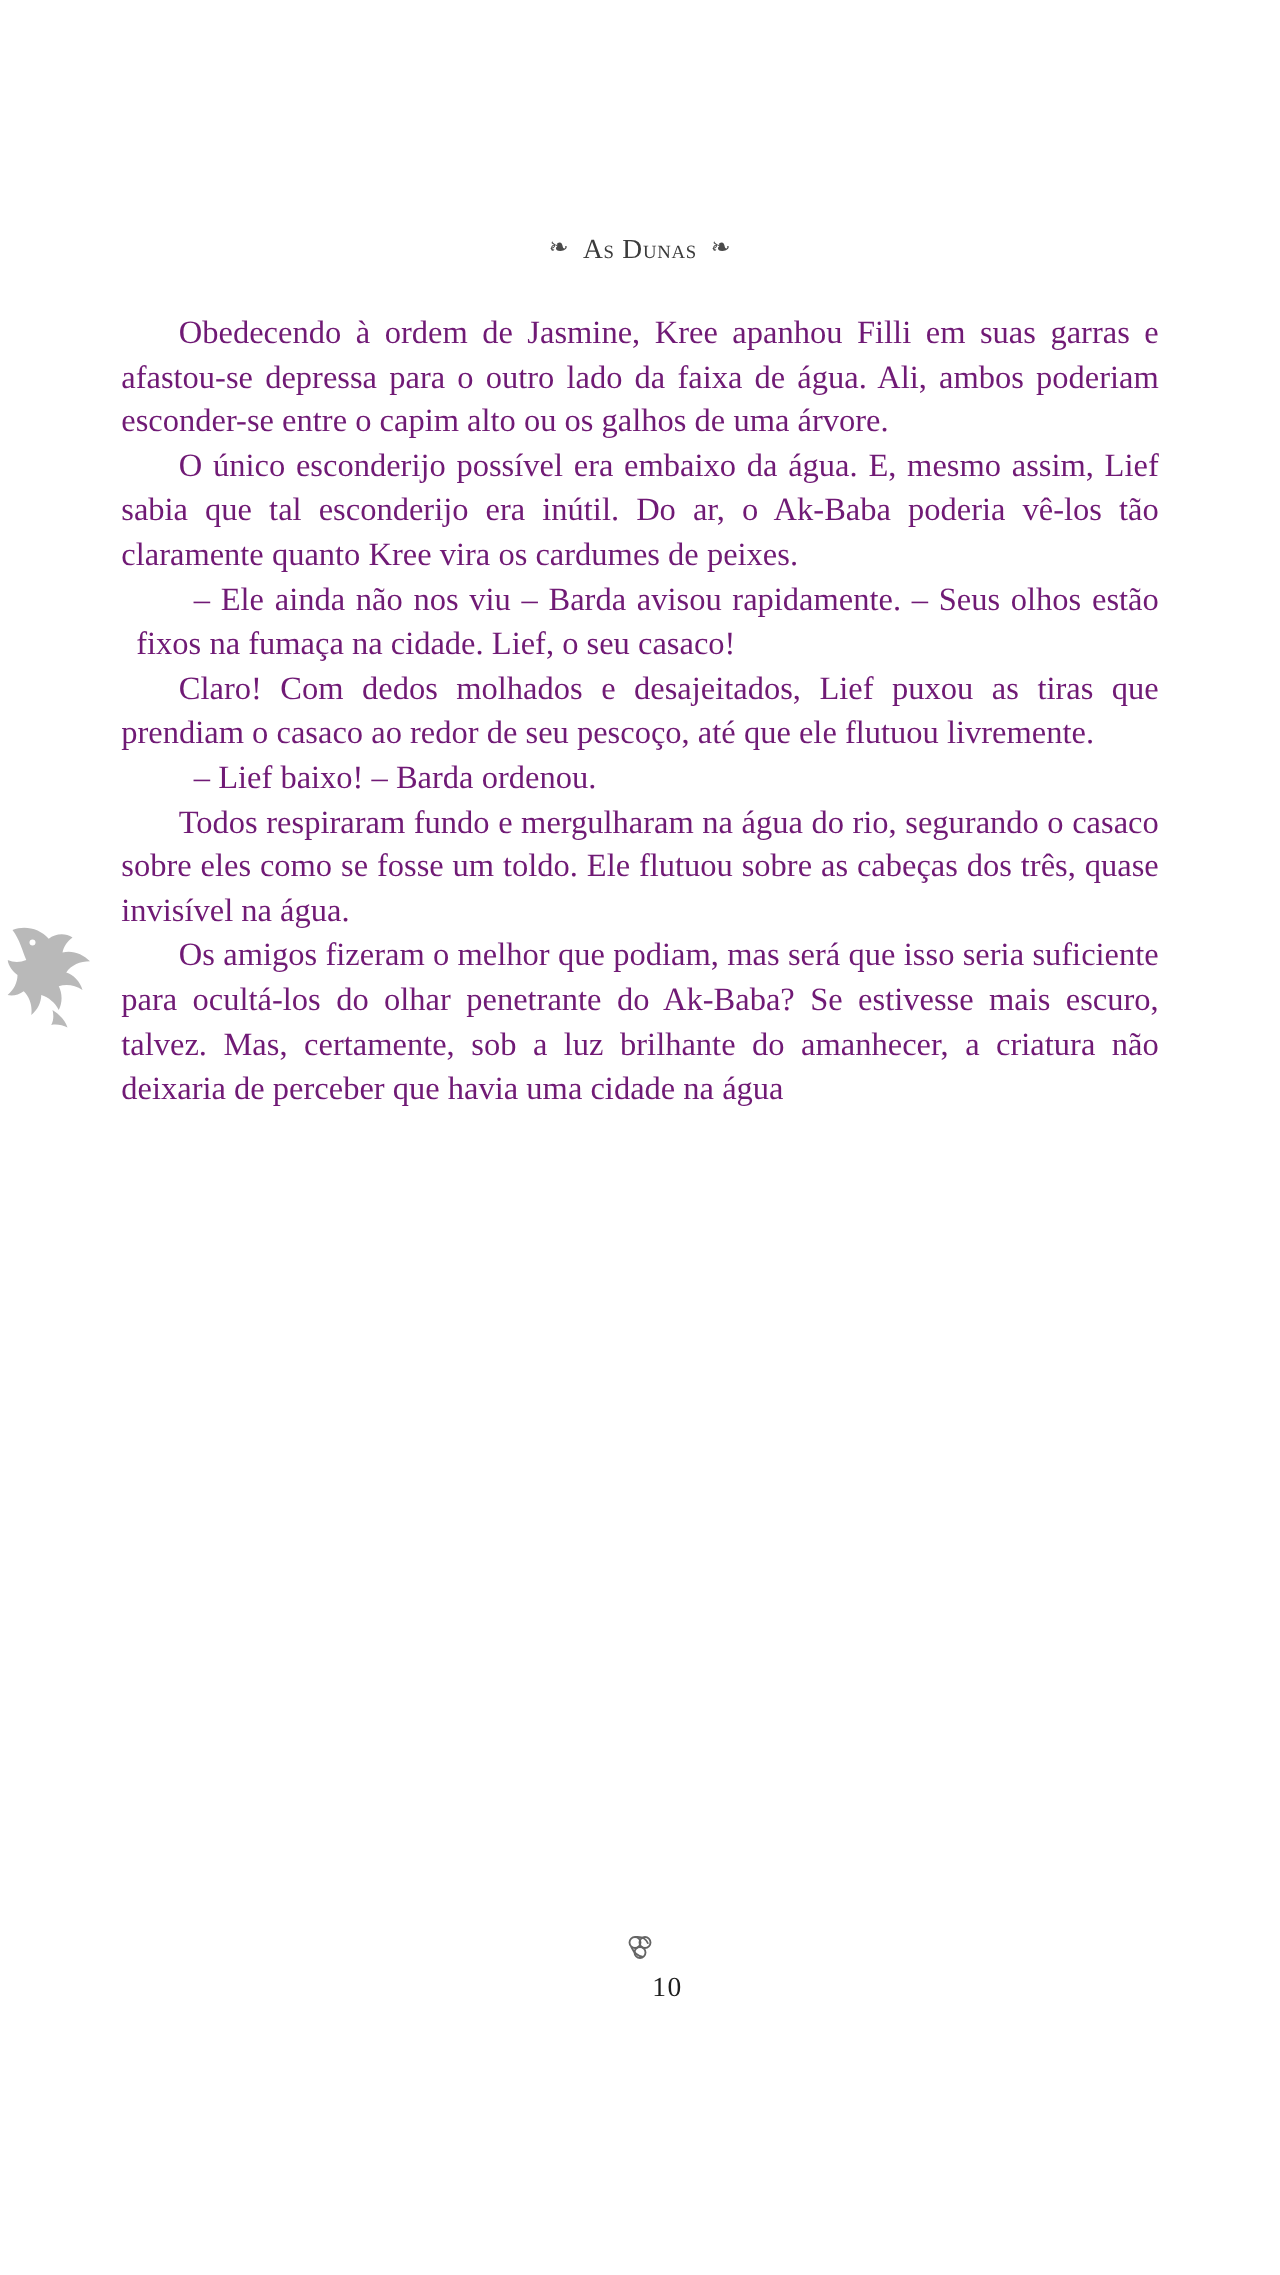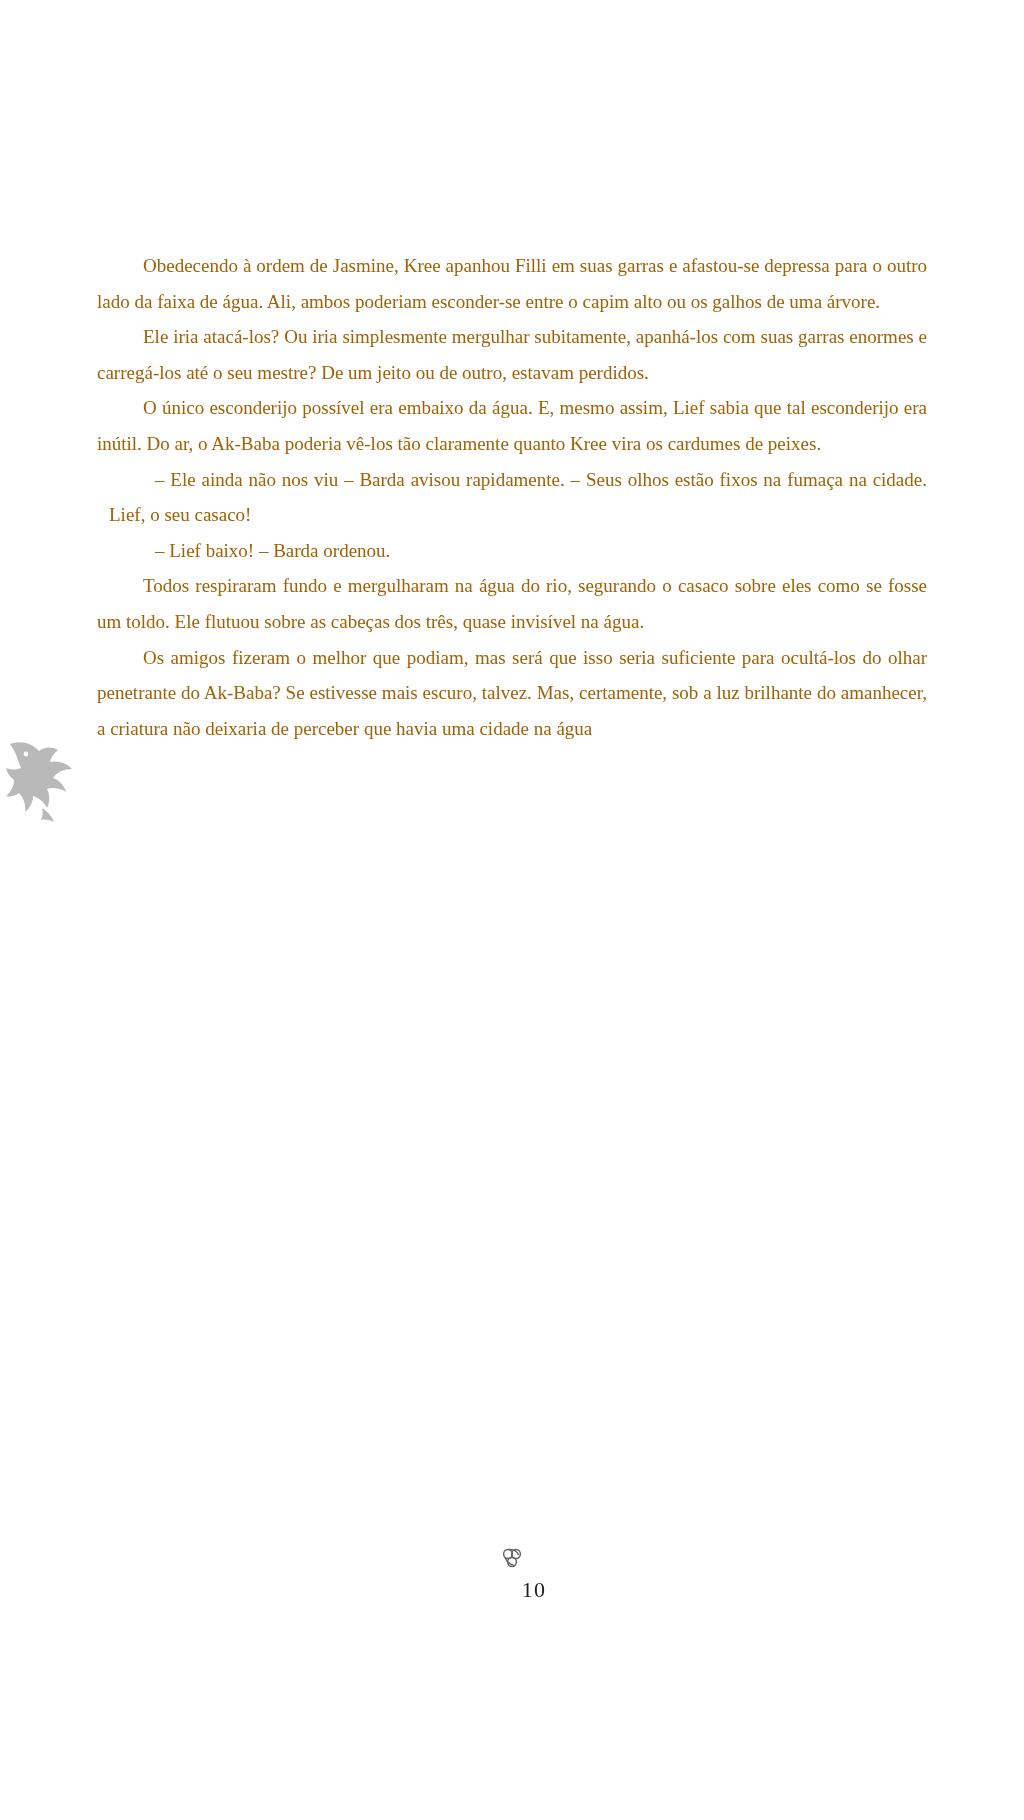--- a/index.html
+++ b/index.html
@@ -48,25 +48,25 @@
     font-size: 22px;
     letter-spacing: 0.6px;
   }
 
   
   .textblock {
     position: absolute;
     top: 248px;
     left: 97px;
     width: 830px;
-    font-size: 19px;
+    font-size: 26px;
     line-height: 35.6px;
     text-align: justify;
     text-justify: inter-word;
-    color: #a16207;
+    color: #701a75;
     font-family: Liberation Serif, serif;
   }
   .textblock p {
     margin: 0;
     text-indent: 46px;
     hyphens: manual;
   }
   .textblock p.dash {
     text-indent: 46px;
     margin-left: 12px;
@@ -104,40 +104,43 @@
     letter-spacing: 1.2px;
     color: #1e1e1e;
     padding-left: 44px;
   }
 </style>
 </head>
 <body>
 
 <div class="page">
 
+  <div class="running-head">
+    <span class="orn left">❧</span><span class="rh-title">As Dunas</span><span class="orn right">❧</span>
+  </div>
 
   <svg class="dragon-illo" viewBox="0 0 82 92" xmlns="http://www.w3.org/2000/svg" aria-hidden="true">
     <g fill="#8f8f8f">
       <path d="M4 6 C14 2 26 5 33 13 C38 9 46 8 52 12 C48 15 45 19 44 24
                C52 22 60 25 66 31 C58 31 51 34 47 40 C53 42 58 47 60 54
                C54 50 47 49 41 51 C44 57 44 64 41 70 C38 64 33 60 27 58
                C27 64 24 70 19 74 C20 67 18 60 13 55 C9 58 4 59 0 58
                C5 54 8 48 8 42 C4 39 1 35 0 30 C5 32 10 32 15 30
                C12 23 10 14 4 6 Z"></path>
       <path d="M36 70 C41 73 46 78 48 84 C44 82 39 81 35 82
                C37 78 37 74 36 70 Z"></path>
       <circle cx="20" cy="16" r="2.4" fill="#ffffff"></circle>
     </g>
   </svg>
 
   <div class="textblock">
     <p>Obedecendo à ordem de Jasmine, Kree apanhou Filli em suas garras e afastou-se depressa para o outro lado da faixa de água. Ali, ambos poderiam esconder-se entre o capim alto ou os galhos de uma árvore.</p>
-    <p>Ele iria atacá-los? Ou iria simplesmente mergulhar subitamente, apanhá-los com suas garras enormes e carregá-los até o seu mestre? De um jeito ou de outro, estavam perdidos.</p>
     <p>O único esconderijo possível era embaixo da água. E, mesmo assim, Lief sabia que tal esconderijo era inútil. Do ar, o Ak-Baba poderia vê-los tão claramente quanto Kree vira os cardumes de peixes.</p>
     <p class="dash">– Ele ainda não nos viu – Barda avisou rapidamente. – Seus olhos estão fixos na fumaça na cidade. Lief, o seu casaco!</p>
+    <p>Claro! Com dedos molhados e desajeitados, Lief puxou as tiras que prendiam o casaco ao redor de seu pescoço, até que ele flutuou livremente.</p>
     <p class="dash">– Lief baixo! – Barda ordenou.</p>
     <p>Todos respiraram fundo e mergulharam na água do rio, segurando o casaco sobre eles como se fosse um toldo. Ele flutuou sobre as cabeças dos três, quase invisível na água.</p>
     <p>Os amigos fizeram o melhor que podiam, mas será que isso seria suficiente para ocultá-los do olhar penetrante do Ak-Baba? Se estivesse mais escuro, talvez. Mas, certamente, sob a luz brilhante do amanhecer, a criatura não deixaria de perceber que havia uma cidade na água</p>
   </div>
 
   <div class="footer">
     <svg class="footer-ornament" viewBox="0 0 26 26" xmlns="http://www.w3.org/2000/svg" aria-hidden="true">
       <g fill="none" stroke="#3a3a3a" stroke-width="1.5">
         <circle cx="9" cy="9" r="4.4"></circle>
         <circle cx="17" cy="9" r="4.4"></circle>

